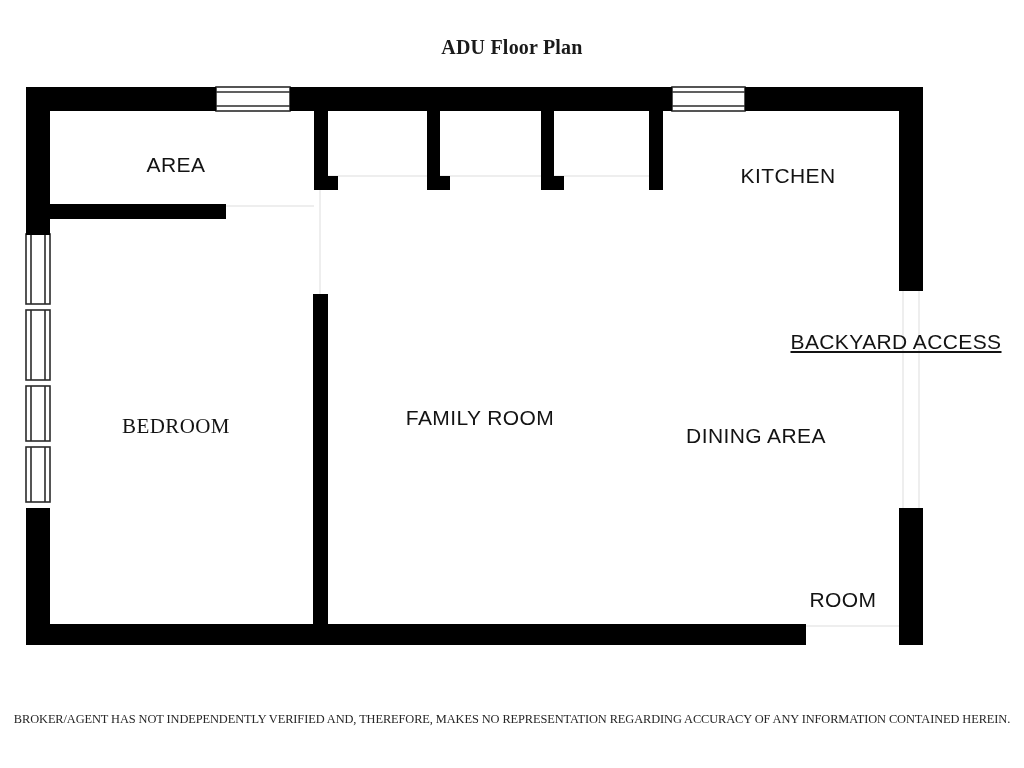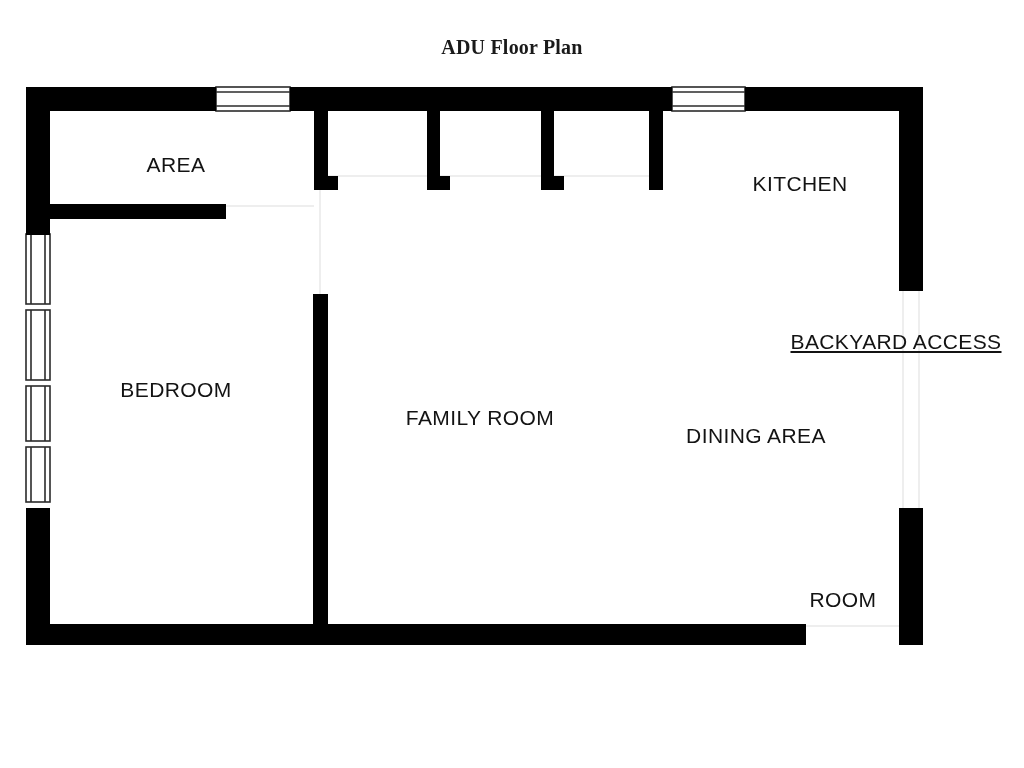--- a/index.html
+++ b/index.html
@@ -65,23 +65,23 @@
     position: absolute;
     font-family: "Liberation Sans", sans-serif;
     font-size: 21px;
     font-weight: 400;
     color: #131313;
     letter-spacing: 0.4px;
     white-space: nowrap;
     transform: translate(-50%, -50%);
   }
   .room-label.lbl-bath        { left: 176px; top: 165px; }
-  .room-label.lbl-kitchen     { left: 788px; top: 184px; margin-left: 12px; }
+  .room-label.lbl-kitchen     { left: 788px; top: 176px; }
   .room-label.lbl-backyard    { left: 896px; top: 342px; text-decoration: underline; }
-  .room-label.lbl-bedroom     { left: 176px; top: 390px; }
+  .room-label.lbl-bedroom     { left: 176px; top: 426px; font-family: Liberation Serif, serif; }
   .room-label.lbl-family      { left: 480px; top: 418px; }
   .room-label.lbl-dining      { left: 756px; top: 436px; }
   .room-label.lbl-entry       { left: 843px; top: 600px; }
 </style>
 </head>
 <body>
 
 <div id="page">
 
   <div class="plan-title">ADU Floor Plan</div>
@@ -163,14 +163,15 @@
   <div class="room-label lbl-backyard">BACKYARD ACCESS</div>
 
   <div class="room-label lbl-bedroom">BEDROOM</div>
 
   <div class="room-label lbl-family">FAMILY ROOM</div>
 
   <div class="room-label lbl-dining">DINING AREA</div>
 
   <div class="room-label lbl-entry">ROOM</div>
 
+  <div class="disclaimer">BROKER/AGENT HAS NOT INDEPENDENTLY VERIFIED AND, THEREFORE, MAKES NO REPRESENTATION REGARDING ACCURACY OF ANY INFORMATION CONTAINED HEREIN.</div>
 
 </div>
 
 </body></html>

